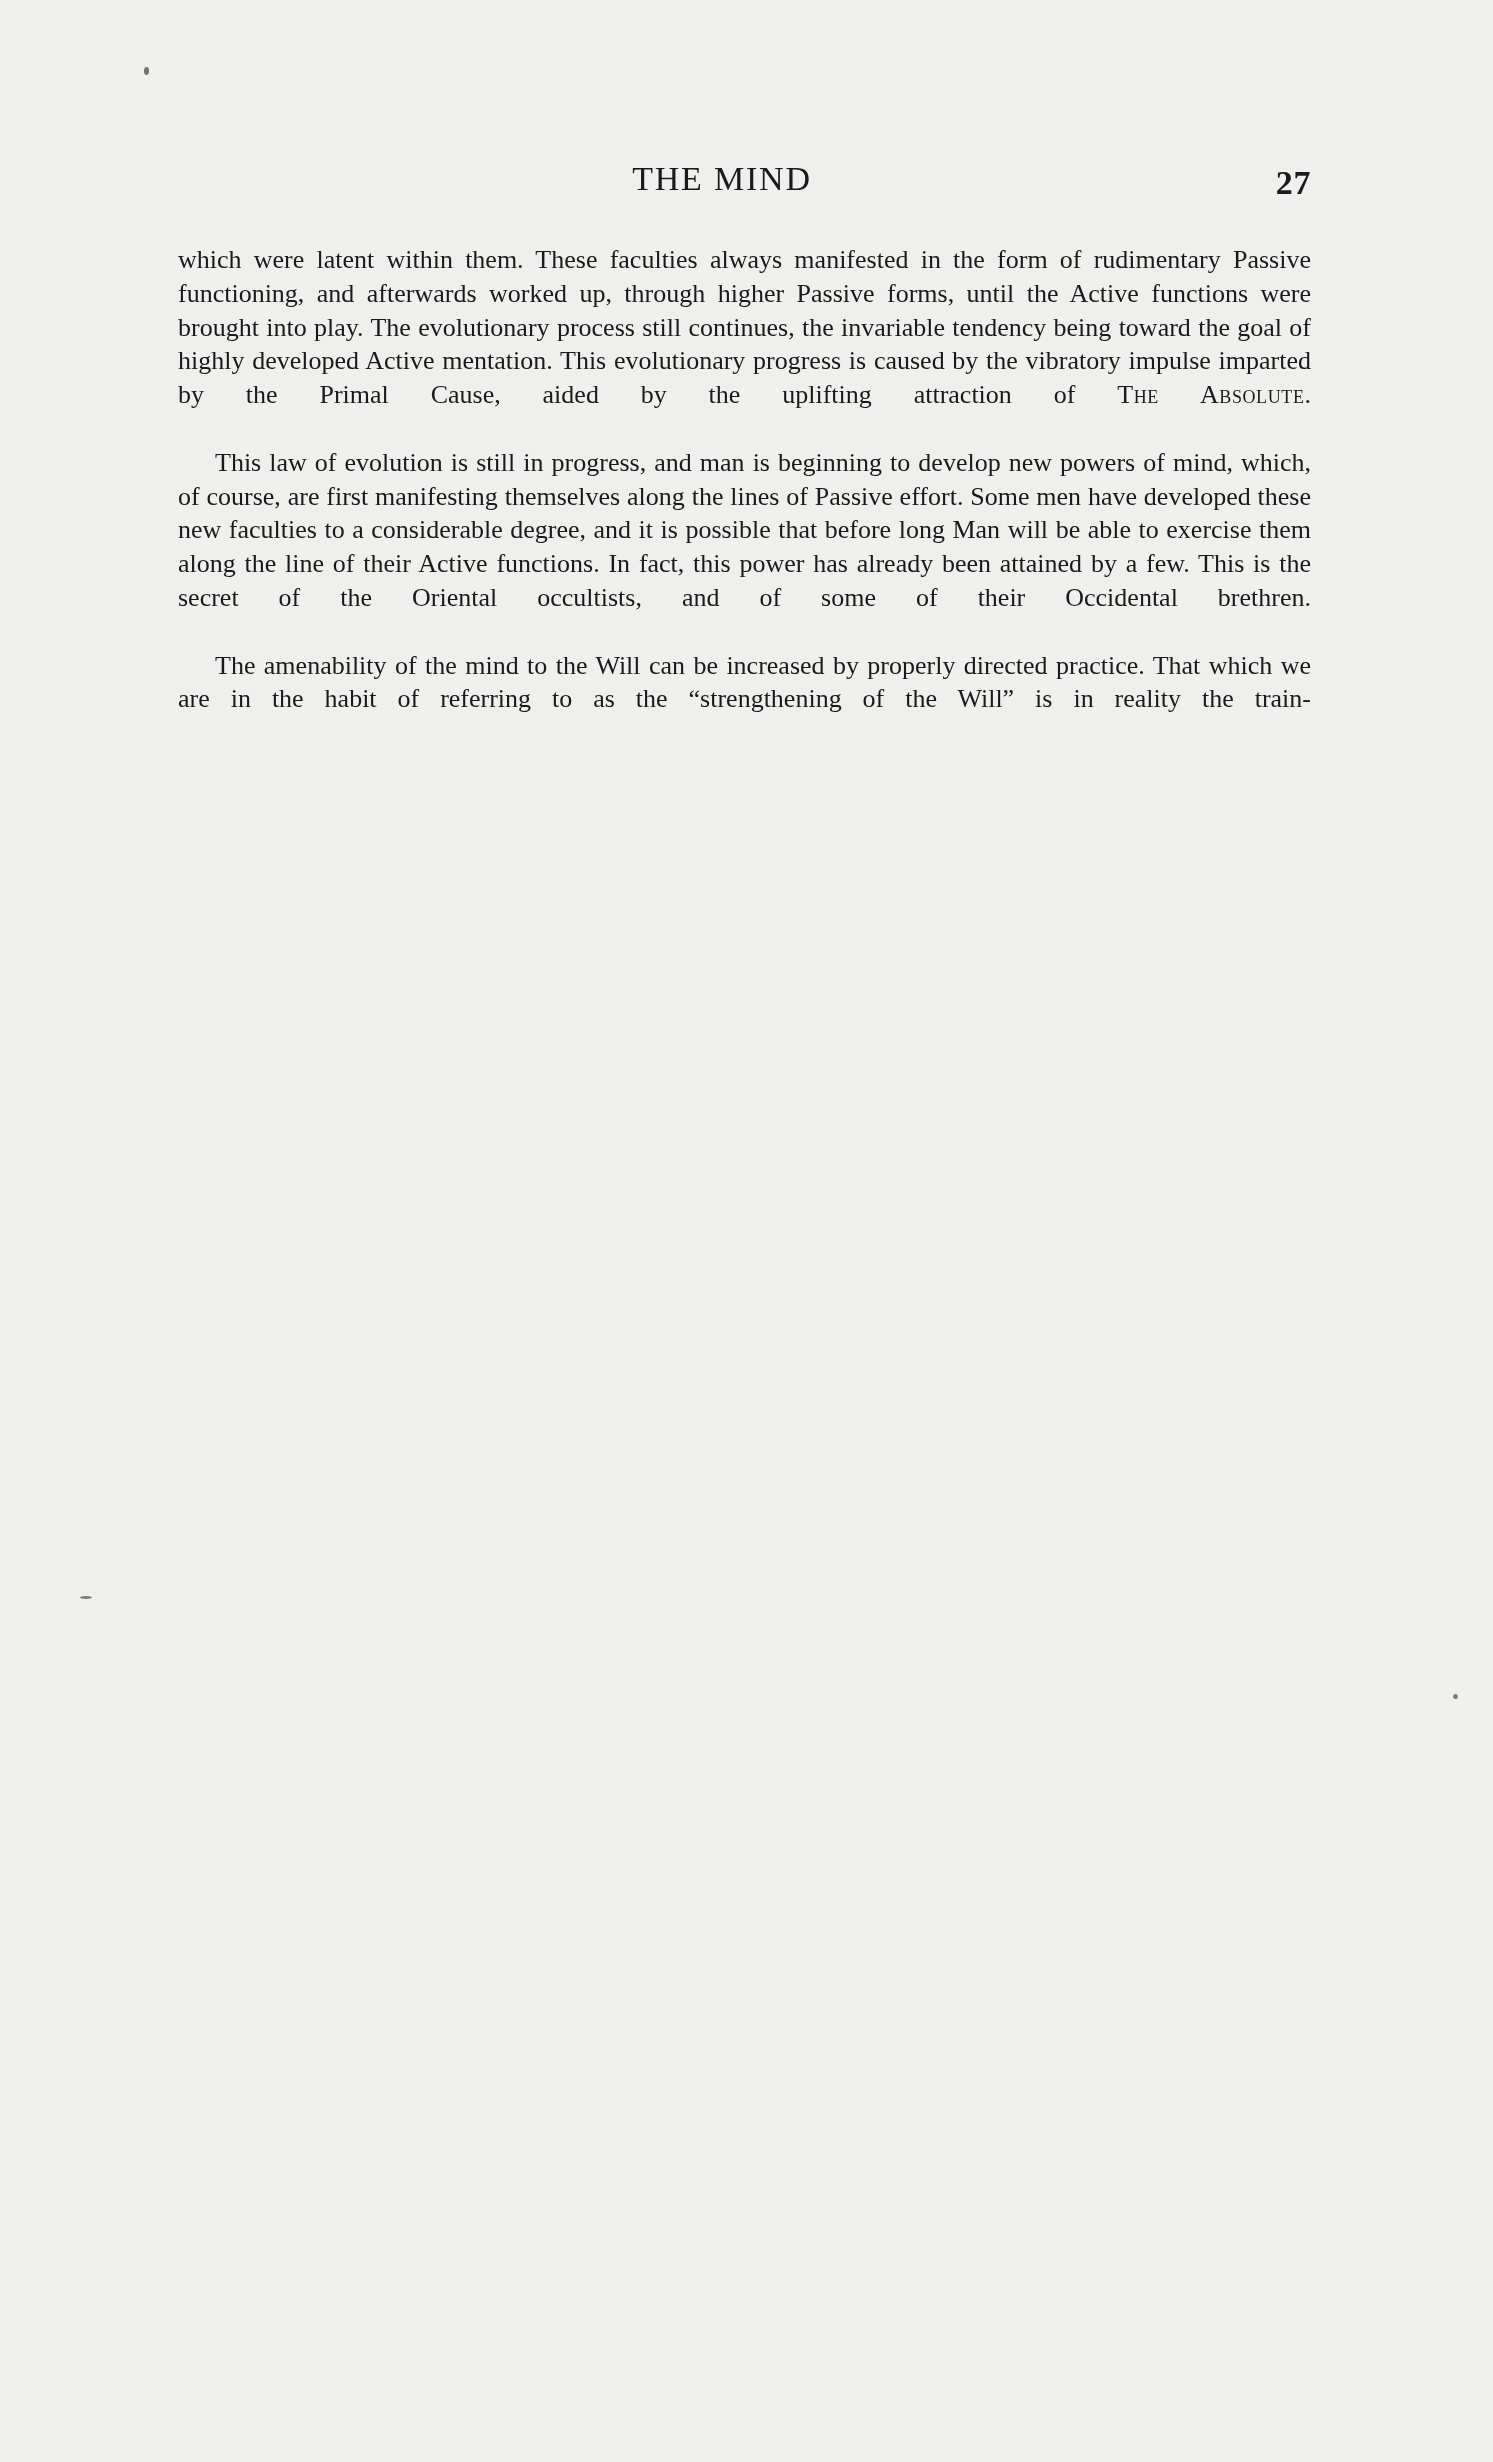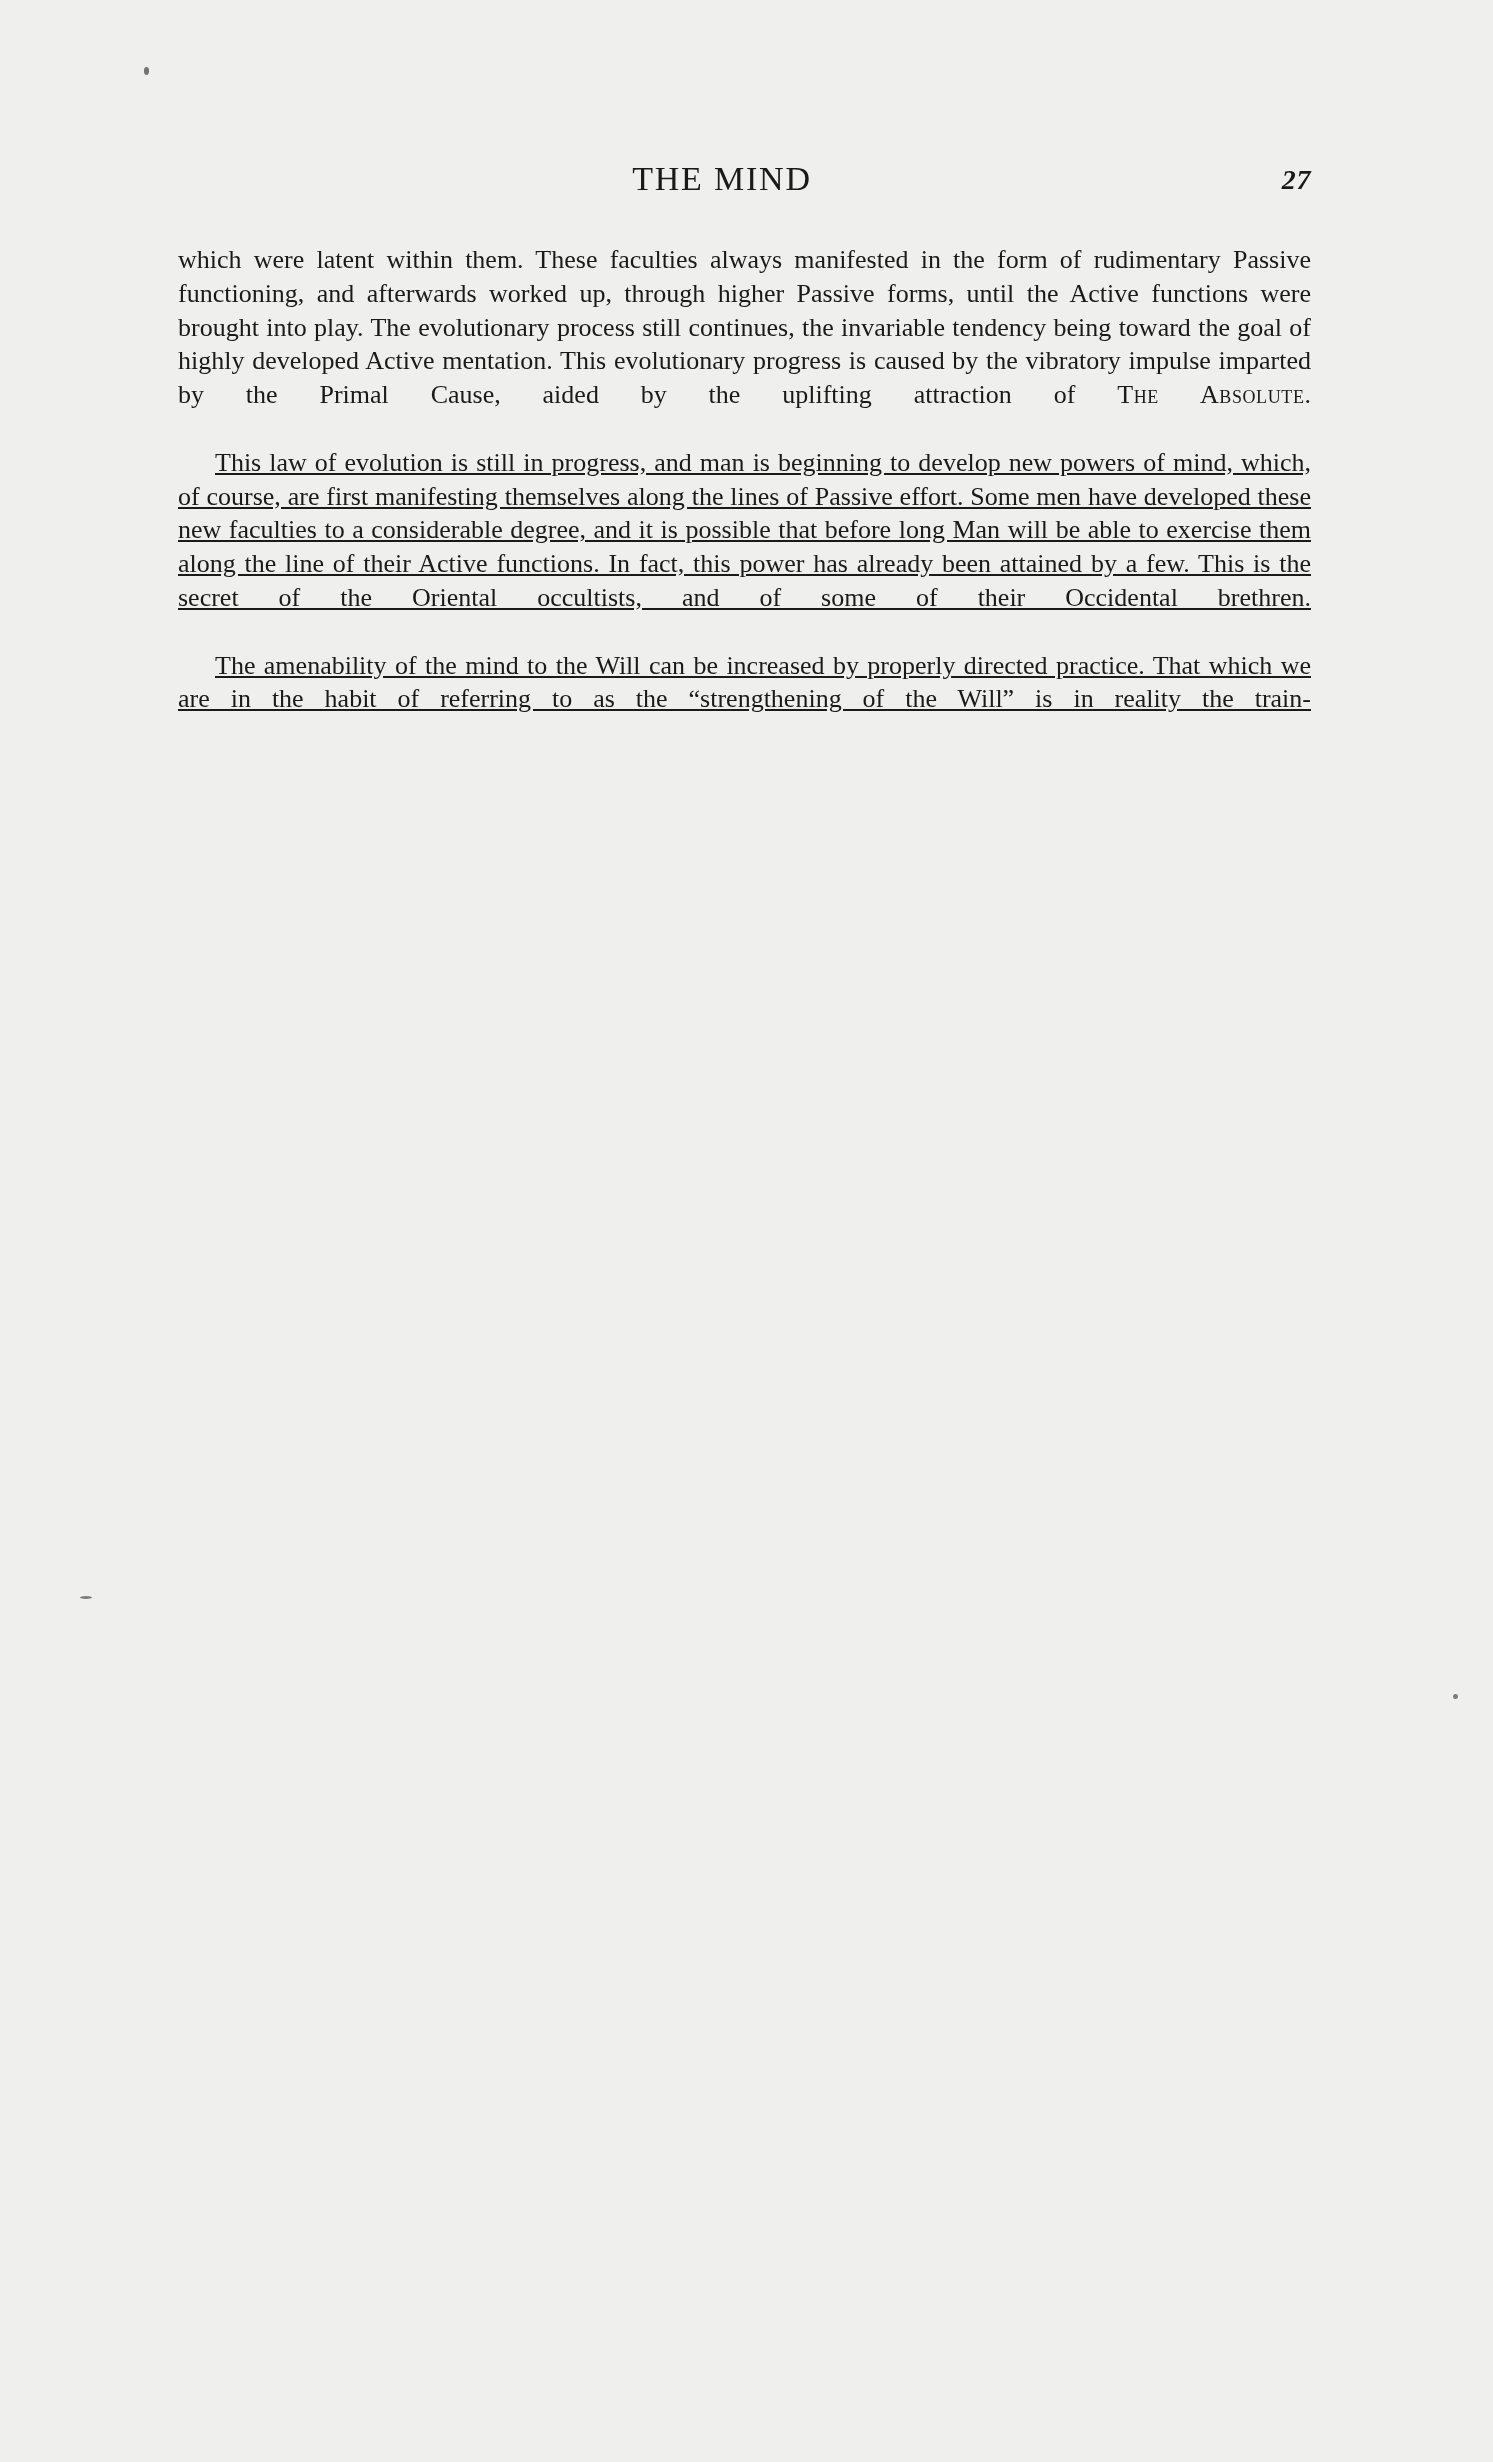--- a/index.html
+++ b/index.html
@@ -53,40 +53,38 @@
     font-weight: 400;
   }
   .head-title .inner {
     display: inline-block;
     transform: translateX(-22.5px);
   }
   .folio {
     position: absolute;
     right: 0;
     top: 3.6px;
-    font-size: 28px;
+    font-size: 34px;
     font-weight: 700;
-    font-style: italic;
     letter-spacing: 0.6px;
   }
 
   .body-text {
     font-size: 26px;
     line-height: 1.30;
     text-align: justify;
     text-justify: inter-word;
     -webkit-hyphens: none;
     hyphens: none;
   }
   .body-text p {
     margin: 0;
   }
   .body-text p.indent {
     text-indent: 37px;
-    text-decoration: underline;
   }
   .smallcaps {
     font-variant: small-caps;
     letter-spacing: 0.6px;
   }
   
   .body-text p::after {
     content: "";
     display: inline-block;
     width: 100%;

